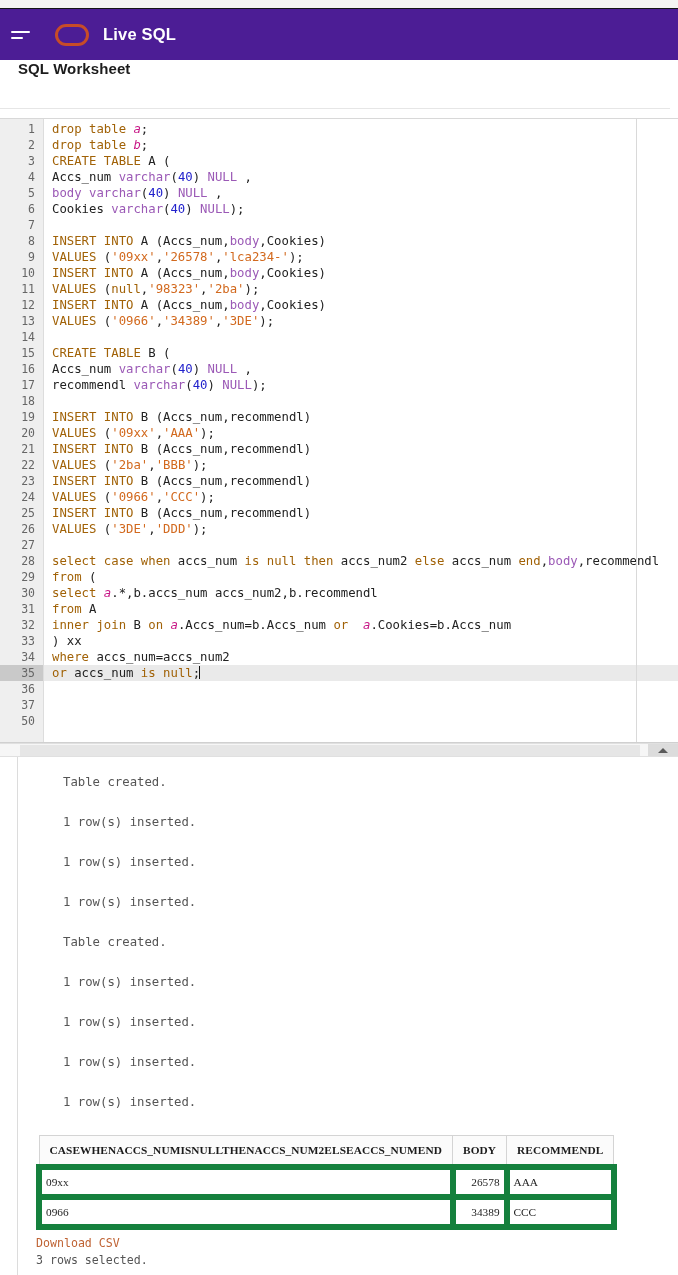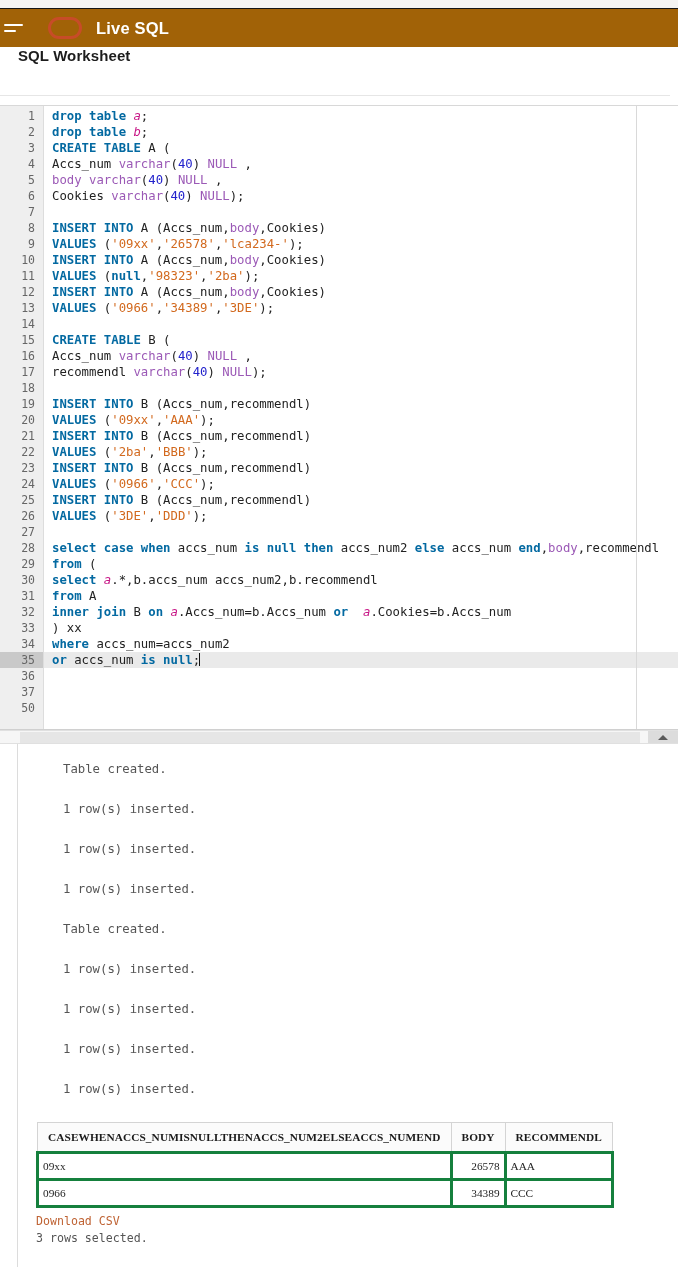--- a/index.html
+++ b/index.html
@@ -17,25 +17,25 @@
 
   
   .top-strip {
     height: 8px;
     background: #f5f4f2;
     border-bottom: 1px solid #151515;
   }
 
   
   .header {
-    height: 38px;
-    background: #a16207;
+    height: 51px;
+    background: #4c1d95;
     display: flex;
     align-items: center;
-    padding-left: 1px;
+    padding-left: 8px;
     box-sizing: border-box;
   }
   .hamburger {
     width: 22px;
     height: 16px;
     margin-left: 3px;
     margin-right: 22px;
     display: flex;
     flex-direction: column;
     justify-content: center;
@@ -155,21 +155,21 @@
   .caret {
     display: inline-block;
     width: 1px;
     height: 13px;
     background: #111;
     vertical-align: -2px;
     margin-left: -1px;
   }
 
   
-  .kw  { color: #0369a1; font-weight: bold; }
+  .kw  { color: #a16207; }
   .kw2 { color: #c71585; font-style: italic; }
   .str { color: #d2691e; }
   .num { color: #2222cc; }
   .typ { color: #9b59b6; }
   .plain { color: #222222; }
 
   
   .hscroll {
     position: relative;
     height: 14px;
@@ -239,21 +239,21 @@
     background: #fbfbfb;
     font-weight: bold;
     color: #1b1b1b;
     padding: 8px 10px;
     text-align: left;
     white-space: nowrap;
     letter-spacing: 0.1px;
   }
   .results th.numcol { text-align: center; }
   .results td {
-    border: 3px solid #15803d;
+    border: 6px solid #15803d;
     padding: 6px 4px;
     color: #222222;
     white-space: nowrap;
   }
   .results td.num { text-align: right; color: #222222; }
 
   .dl-link {
     display: inline-block;
     margin-top: 6px;
     font-family: "DejaVu Sans Mono", monospace;

